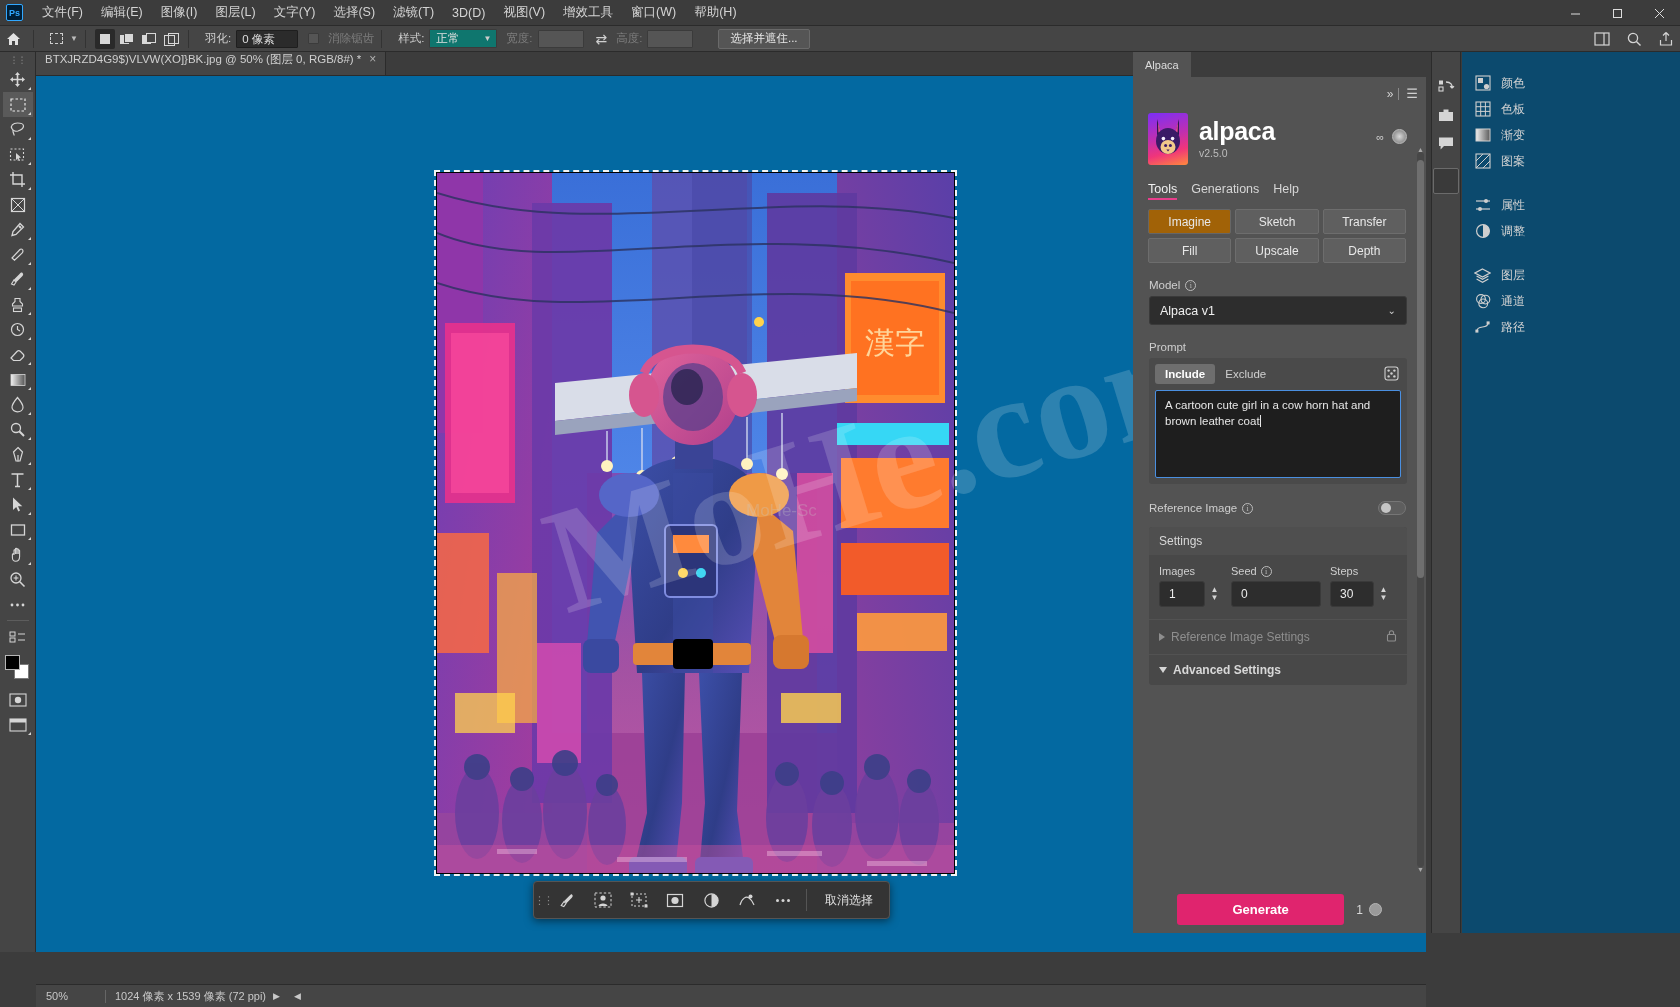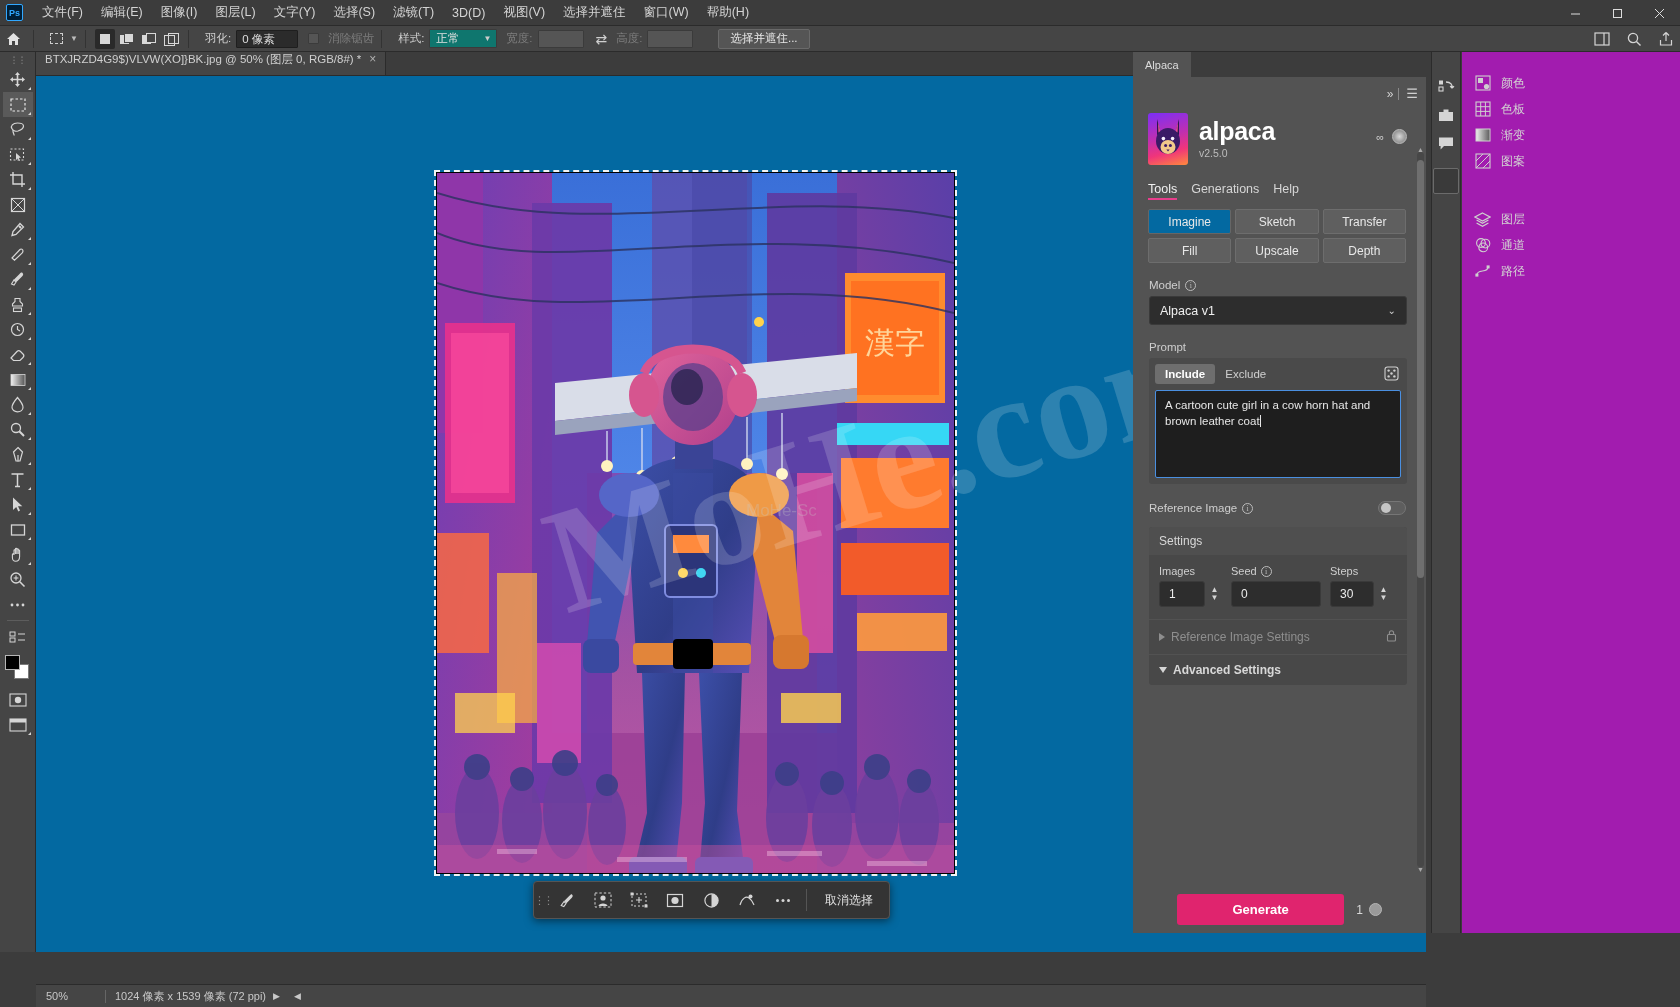--- a/index.html
+++ b/index.html
@@ -198,21 +198,21 @@
   .ap-nav-item.active { color: #f0f0f0; }
   .ap-nav-item.active:after {
     content: ''; position: absolute; left: 0; right: 0; bottom: 0; height: 2px; background: #e83e8c;
   }
 
   .ap-grid { display: grid; grid-template-columns: 1fr 1fr 1fr; gap: 4px; margin: 9px 0 0 6px; width: 258px; }
   .ap-gbtn {
     background: #5f5f5f; border: 1px solid #6d6d6d; color: #e8e8e8; font-size: 12px;
     height: 25px; display: flex; align-items: center; justify-content: center; border-radius: 2px;
   }
-  .ap-gbtn.active { background: #0369a1; border-color: #666; }
+  .ap-gbtn.active { background: #a16207; border-color: #666; }
 
   .ap-sec-label { color: #cecece; font-size: 11.5px; margin: 16px 0 5px 7px; display: flex; align-items: center; gap: 5px; }
   .info-i { width: 11px; height: 11px; border-radius: 50%; border: 1px solid #bcbcbc; color: #bcbcbc;
             font-size: 8px; display: inline-flex; align-items: center; justify-content: center;
             font-family: "Liberation Serif", serif; }
 
   .ap-select {
     margin-left: 7px; width: 258px; height: 29px; background: #2d2d2d; border: 1px solid #3a3a3a;
     border-radius: 3px; color: #f0f0f0; font-size: 12.5px; display: flex; align-items: center;
     padding: 0 10px; position: relative;
@@ -273,21 +273,21 @@
   
   .dock-icons {
     position: absolute; left: 1431px; top: 52px; width: 30px; height: 881px;
     background: #454545; border-left: 1px solid #2b2b2b; border-right: 1px solid #2b2b2b;
     display: flex; flex-direction: column; align-items: center; padding-top: 22px; gap: 2px;
   }
   .dk { width: 26px; height: 26px; display: flex; align-items: center; justify-content: center; color: #d5d5d5; }
   .dock-thumb { width: 26px; height: 26px; background: #3a3a3a; border: 1px solid #6b6b6b; border-radius: 2px; margin-top: 10px; }
 
   .dock-panels {
-    position: absolute; left: 1462px; top: 52px; width: 218px; height: 881px; background: #a21caf;
+    position: absolute; left: 1462px; top: 52px; width: 218px; height: 881px; background: #0c4a6e;
     padding-top: 18px;
   }
   .dp-group { margin-bottom: 4px; }
   .dp-row { display: flex; align-items: center; gap: 10px; height: 26px; padding-left: 12px; color: #d2d2d2; font-size: 12px; }
   .dp-ico { width: 17px; height: 17px; display: flex; align-items: center; justify-content: center; color: #cfcfcf; }
   .dp-div { height: 14px; }
 </style>
 </head>
 <body>
 
@@ -297,21 +297,21 @@
     <div class="ps-logo">Ps</div>
     <div class="menu-item">文件(F)</div>
     <div class="menu-item">编辑(E)</div>
     <div class="menu-item">图像(I)</div>
     <div class="menu-item">图层(L)</div>
     <div class="menu-item">文字(Y)</div>
     <div class="menu-item">选择(S)</div>
     <div class="menu-item">滤镜(T)</div>
     <div class="menu-item">3D(D)</div>
     <div class="menu-item">视图(V)</div>
-    <div class="menu-item">选择并遮住</div>
+    <div class="menu-item">增效工具</div>
     <div class="menu-item">窗口(W)</div>
     <div class="menu-item">帮助(H)</div>
     <div class="win-ctrls">
       <div class="win-btn">
         <svg width="11" height="11" viewBox="0 0 11 11">
             <line x1="1" y1="6" x2="10" y2="6" stroke="#ddd" stroke-width="1"></line>
           </svg>
       </div>
       <div class="win-btn">
         <svg width="11" height="11" viewBox="0 0 11 11">
@@ -1035,20 +1035,42 @@
         <span class="dp-ico">
           <svg width="16" height="16" viewBox="0 0 16 16">
               <rect x="1" y="1" width="14" height="14" fill="none" stroke="#cfcfcf" stroke-width="1.1"></rect>
               <path d="M1 8 L8 1 M1 15 L15 1 M8 15 L15 8" stroke="#cfcfcf" stroke-width="1"></path>
             </svg>
         </span>
         <span>图案</span>
       </div>
     </div>
     <div class="dp-div"></div>
+    <div class="dp-group">
+      <div class="dp-row">
+        <span class="dp-ico">
+          <svg width="16" height="14" viewBox="0 0 16 14">
+              <line x1="1" y1="3" x2="15" y2="3" stroke="#cfcfcf" stroke-width="1.2"></line>
+              <circle cx="11" cy="3" r="2" fill="#cfcfcf"></circle>
+              <line x1="1" y1="11" x2="15" y2="11" stroke="#cfcfcf" stroke-width="1.2"></line>
+              <circle cx="5" cy="11" r="2" fill="#cfcfcf"></circle>
+            </svg>
+        </span>
+        <span>属性</span>
+      </div>
+      <div class="dp-row">
+        <span class="dp-ico">
+          <svg width="16" height="16" viewBox="0 0 16 16">
+              <circle cx="8" cy="8" r="6.4" fill="none" stroke="#cfcfcf" stroke-width="1.2"></circle>
+              <path d="M8 1.6 A6.4 6.4 0 0 1 8 14.4 Z" fill="#cfcfcf"></path>
+            </svg>
+        </span>
+        <span>调整</span>
+      </div>
+    </div>
     <div class="dp-div"></div>
     <div class="dp-group">
       <div class="dp-row">
         <span class="dp-ico">
           <svg width="17" height="15" viewBox="0 0 17 15">
               <path d="M8.5 1 L16 5 L8.5 9 L1 5 Z" fill="none" stroke="#cfcfcf" stroke-width="1.2"></path>
               <path d="M2.6 8 L8.5 11.3 L14.4 8" fill="none" stroke="#cfcfcf" stroke-width="1.2"></path>
               <path d="M2.6 11 L8.5 14.2 L14.4 11" fill="none" stroke="#cfcfcf" stroke-width="1.2"></path>
             </svg>
         </span>

